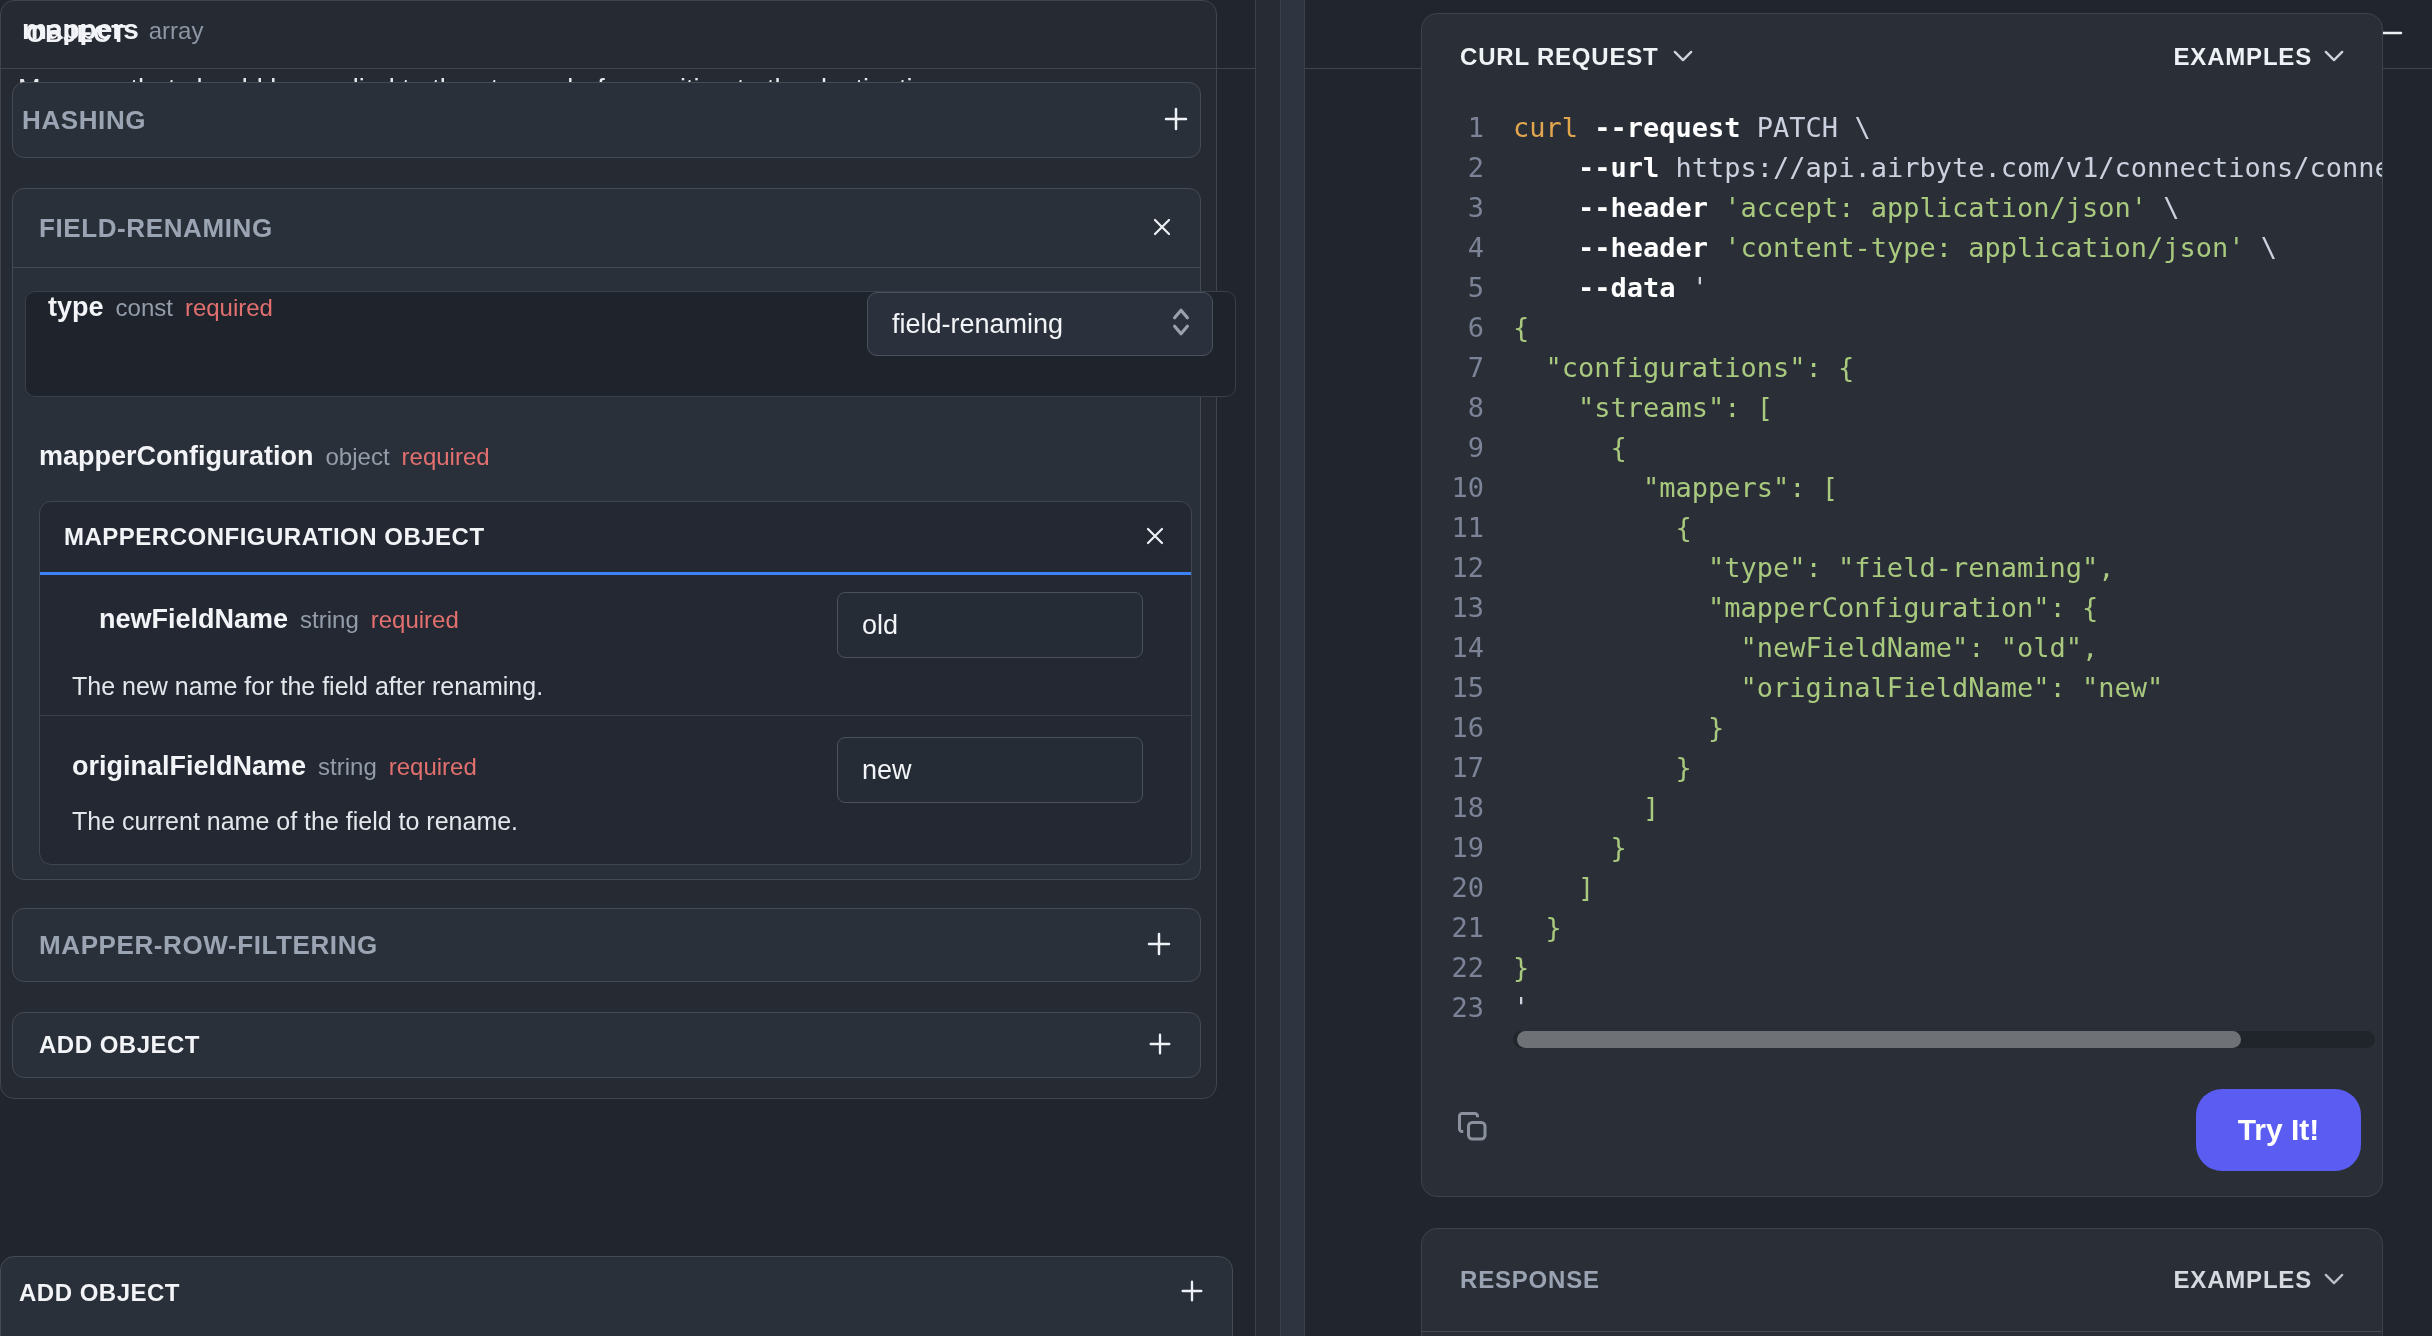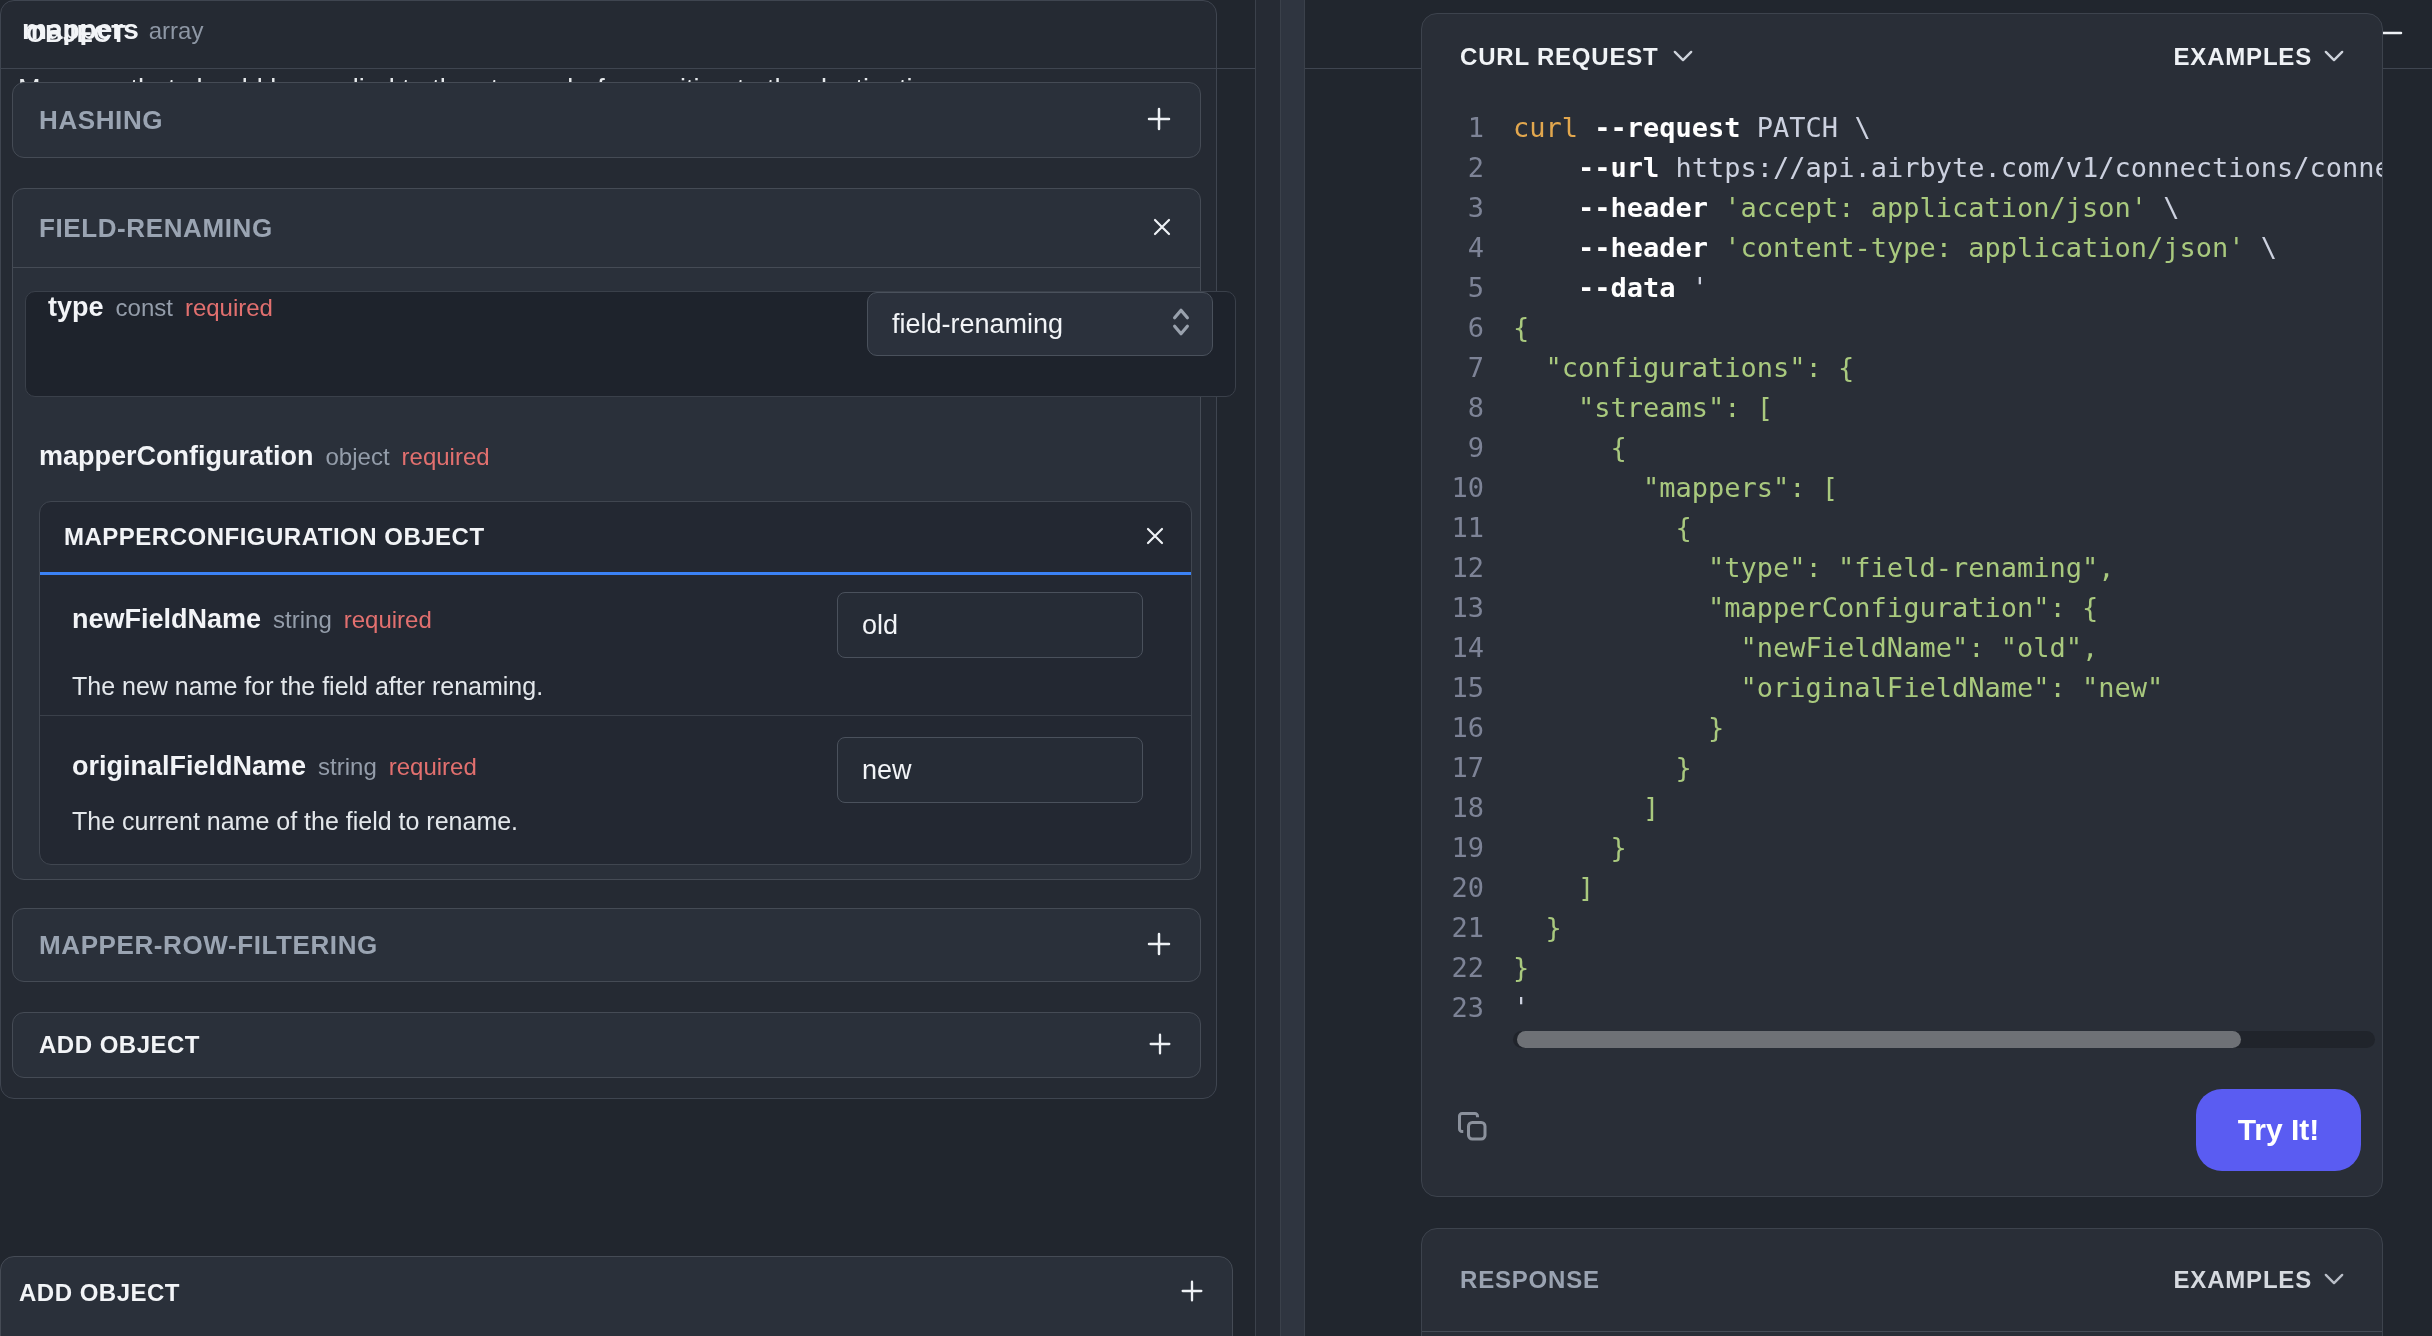--- a/index.html
+++ b/index.html
@@ -23,21 +23,21 @@
   .mappers-title .name{font-weight:bold;font-size:28px;color:#f2f4f7;}
   .mappers-title .type{font-size:24px;color:#8d96a4;}
   .mappers-desc{left:18px;top:74px;font-size:27px;color:#e8ebee;}
 
   
   #object-card{left:18px;top:130px;width:1215px;height:1097px;background:#252a33;border:1px solid #3f4550;border-radius:14px;}
   .obj-header{position:absolute;left:0;top:0;right:0;height:68px;display:flex;align-items:center;
               padding:0 26px;border-bottom:1px solid #3f4550;}
   .obj-header .right-icons{margin-left:auto;display:flex;align-items:center;gap:30px;}
 
-  #hashing-card{left:12px;top:82px;width:1189px;height:76px;display:flex;align-items:center;padding:0 26px;}
+  #hashing-card{left:12px;top:82px;width:1189px;height:76px;display:flex;align-items:center;padding:0 9px;}
   #mrf-card{left:12px;top:908px;width:1189px;height:74px;display:flex;align-items:center;padding:0 26px;}
   #addobj-card{left:12px;top:1012px;width:1189px;height:66px;display:flex;align-items:center;padding:0 26px;}
   .push-right{margin-left:auto;}
 
   #fr-card{left:12px;top:188px;width:1189px;height:692px;}
   .fr-header{position:absolute;left:0;top:0;right:0;height:78px;display:flex;align-items:center;
              padding:0 26px;border-bottom:1px solid #454b55;}
 
   #type-row{position:absolute;left:12px;top:102px;width:1165px;height:104px;background:#1e232c;
             border:1px solid #3a404a;border-radius:10px;display:flex;align-items:flex-start;padding:0 22px;}
@@ -48,21 +48,21 @@
 
   .mc-label{position:absolute;left:26px;top:252px;}
   #mc-card{position:absolute;left:26px;top:312px;width:1151px;height:362px;background:#232832;
            border:1px solid #404650;border-radius:12px;}
   .mc-header{position:absolute;left:0;top:0;right:0;height:70px;display:flex;align-items:center;
              padding:0 24px;border-bottom:3px solid #3b82f6;}
   .mc-row{position:absolute;left:0;right:0;}
   #mc-row1{top:70px;height:143px;border-bottom:1px solid #3a404a;}
   #mc-row2{top:213px;height:148px;}
   .mc-row .rowlabel{position:absolute;left:32px;}
-  #mc-row1 .rowlabel{top:32px;}
+  #mc-row1 .rowlabel{top:32px;margin-left:27px;}
   #mc-row2 .rowlabel{top:36px;}
   .mc-row .rowdesc{position:absolute;left:32px;font-size:25px;color:#e3e7eb;}
   #mc-row1 .rowdesc{top:100px;}
   #mc-row2 .rowdesc{top:92px;}
   .text-input{position:absolute;right:48px;width:306px;height:66px;background:#262c36;border:1px solid #4a515c;
               border-radius:8px;color:#f2f4f7;font-size:27px;font-family:"Liberation Sans",sans-serif;
               padding:0 16px 0 24px;box-sizing:border-box;outline:none;}
   #mc-row1 .text-input{top:20px;}
   #mc-row2 .text-input{top:22px;}
 

